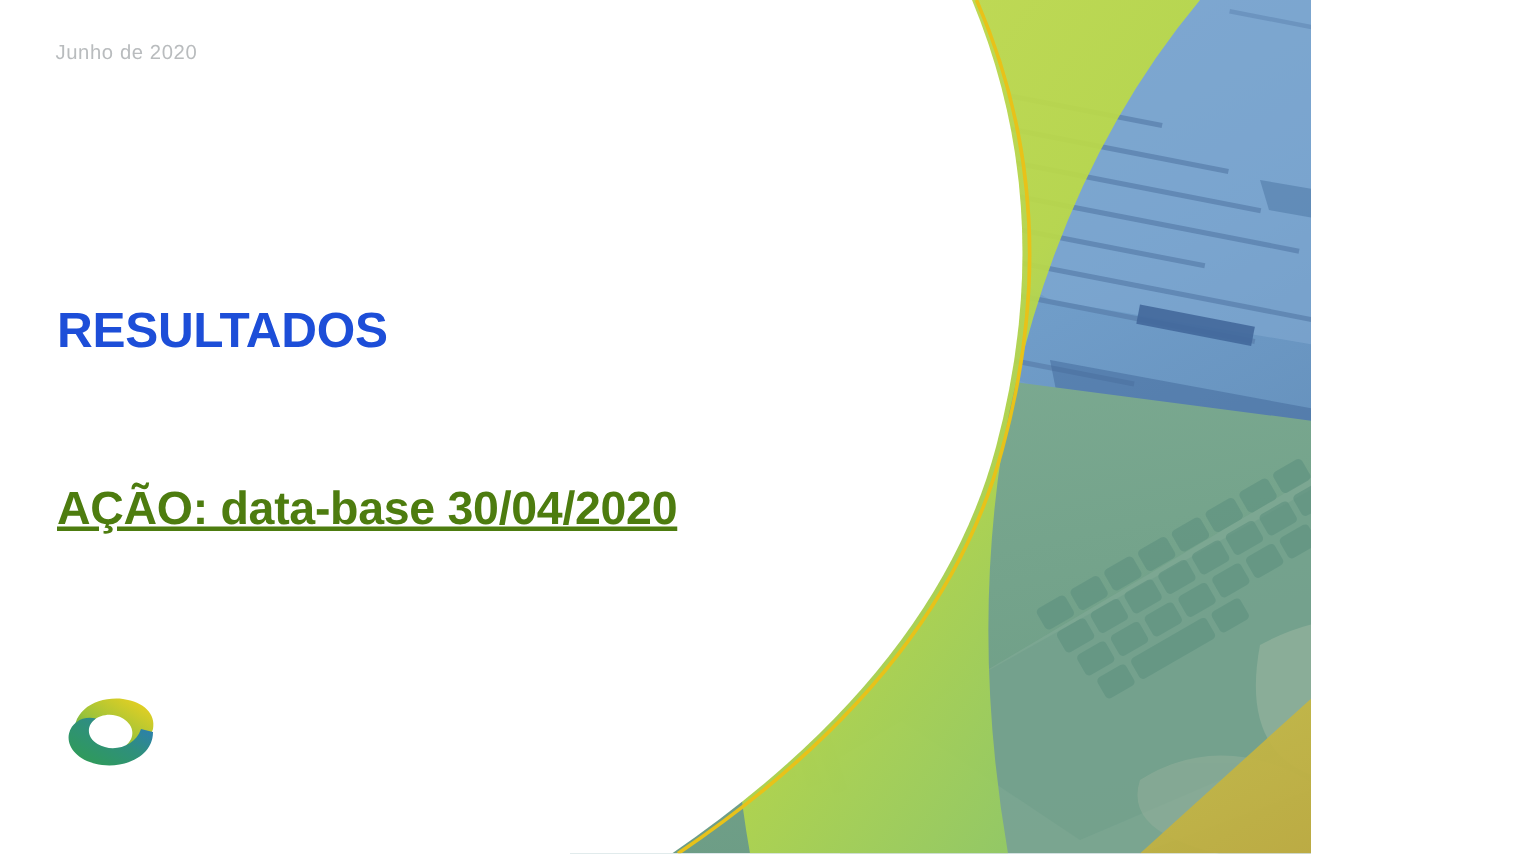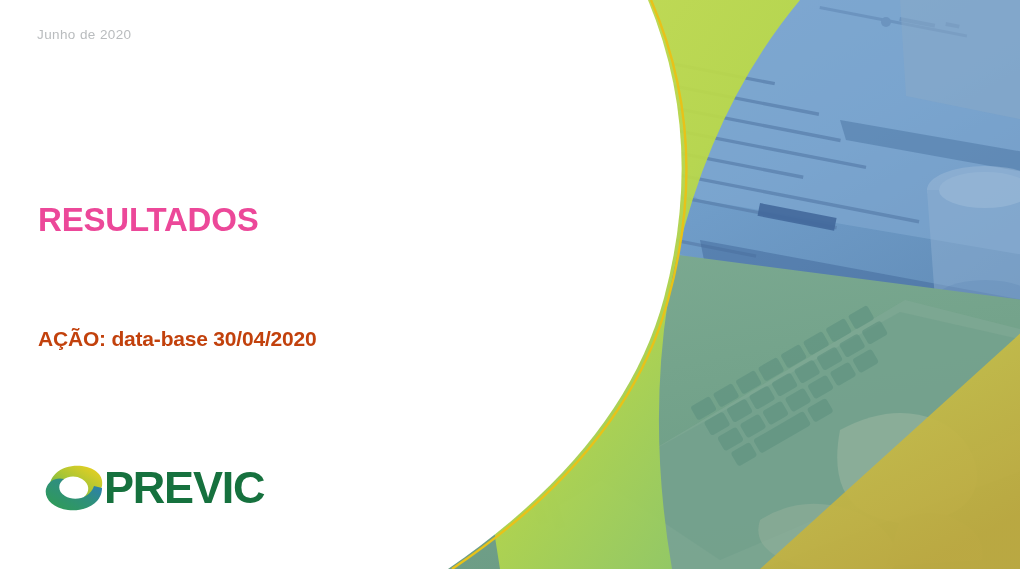--- a/index.html
+++ b/index.html
@@ -1,19 +1,19 @@
 <!DOCTYPE html>
 <html><head>
 <meta charset="utf-8">
 <style>
   html,body{margin:0;padding:0;background:#fff;}
   body{font-family:"Liberation Sans",sans-serif;}
   #slide{
     position:relative;
-    width:1020px;height:569px;
+    width:874px;height:569px;
     overflow:hidden;
     background:#ffffff;
   }
 
   
   #artwork{
     position:absolute;
     top:0;left:0;width:1024px;height:569px;
   }
   #artwork svg{display:block;width:1024px;height:569px;}
@@ -25,28 +25,29 @@
     color:#b9bcbe;font-weight:400;
     white-space:nowrap;
   }
 
   #title-block{
     position:absolute;left:38px;top:200px;width:560px;
   }
   .title-line{
     font-size:33px;line-height:40px;
     font-weight:700;letter-spacing:-.2px;
-    color:#ec4899;
+    color:#1d4ed8;
     white-space:nowrap;
   }
   #subtitle{
     position:absolute;left:38px;top:322px;
-    font-size:21px;line-height:34px;font-weight:700;
-    color:#c2410c;letter-spacing:-.2px;
+    font-size:31px;line-height:34px;font-weight:700;
+    color:#4d7c0f;letter-spacing:-.2px;
     white-space:nowrap;
+    text-decoration:underline;
   }
 
   
   #logo{
     position:absolute;left:40px;top:458px;
     display:flex;align-items:center;gap:0px;
   }
   #logo-mark{width:66px;height:60px;display:block;}
   #logo-word{
     font-size:45px;font-weight:700;
@@ -234,16 +235,15 @@
       </defs>
 
       <path d="M10 36 C6 16 24 6 42 8 C56 10 64 18 62 28
                C60 36 52 40 44 39 C50 34 50 26 42 21
                C32 15 18 20 16 34 Z" fill="url(#gTop)"></path>
 
       <path d="M62 30 C62 46 44 54 28 52 C12 50 4 40 6 31
                C8 23 16 19 24 21 C18 25 17 33 25 38
                C35 44 50 40 54 28 Z" fill="url(#gBot)"></path>
     </svg>
-    <div id="logo-word">PREVIC</div>
   </div>
 
 </div>
 
 </body></html>

